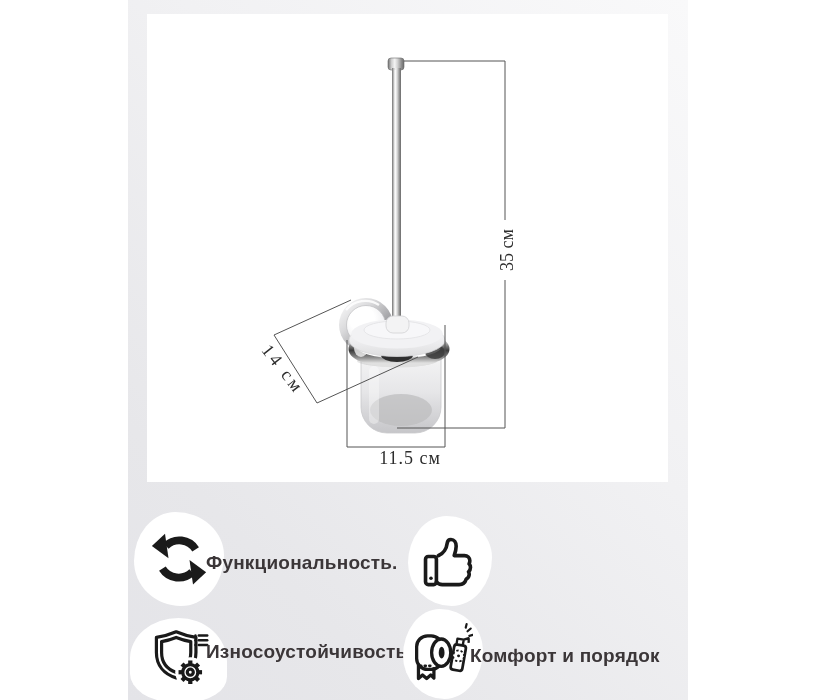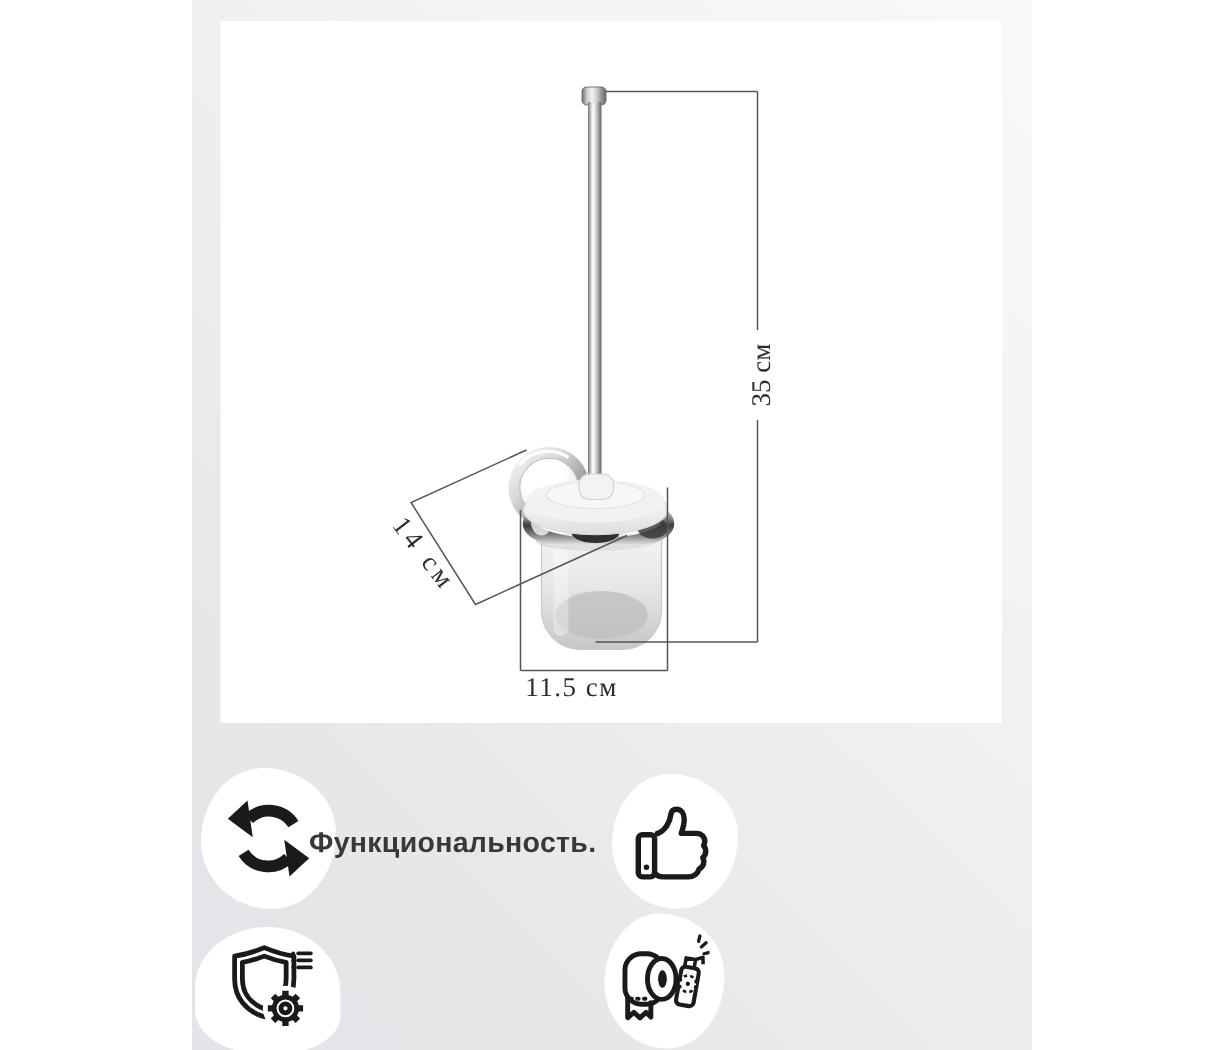--- a/index.html
+++ b/index.html
@@ -6,21 +6,21 @@
   .page{position:relative;width:816px;height:700px;background:#ffffff;overflow:hidden;
         font-family:"Liberation Sans",sans-serif;}
   .panel{position:absolute;left:128px;top:0;width:560px;height:700px;
          background:linear-gradient(225deg,#f9f9fa 0%,#f1f1f3 40%,#e7e7ea 78%,#e4e4e8 100%);}
   .photo{position:absolute;left:19px;top:14px;width:521px;height:468px;background:#ffffff;}
   .photo svg{position:absolute;left:0;top:0;}
   .dim-label{position:absolute;font-family:"Liberation Serif",serif;font-size:18px;color:#2d2d2d;
              text-align:center;line-height:20px;white-space:nowrap;}
   .dim-h{left:330px;top:226px;width:60px;height:20px;background:#ffffff;transform:rotate(-90deg);}
   .dim-d{left:101px;top:345px;width:70px;height:20px;letter-spacing:3px;transform:rotate(52deg);}
-  .dim-w{left:189px;top:434px;width:90px;height:20px;letter-spacing:1px;}
+  .dim-w{left:218px;top:434px;width:90px;height:20px;letter-spacing:1px;}
   .features{position:absolute;left:0;top:482px;width:500px;height:218px;}
   .blob{position:absolute;background:#ffffff;border-radius:46% 54% 48% 52% / 52% 46% 54% 48%;
         display:flex;align-items:center;justify-content:center;}
   .blob-1{left:6px;top:30px;width:90px;height:94px;}
   .blob-2{left:280px;top:34px;width:84px;height:90px;}
   .blob-3{left:2px;top:136px;width:97px;height:84px;border-radius:50% 50% 40% 44% / 48% 52% 30% 34%;}
   .blob-4{left:275px;top:127px;width:80px;height:90px;}
   .feature-label{position:absolute;font-weight:700;font-size:19px;line-height:24px;
                  color:#3b3638;letter-spacing:0.2px;white-space:nowrap;}
   .label-1{left:78px;top:69px;}
@@ -176,20 +176,21 @@
               <line x1="55" y1="13" x2="64" y2="13"></line>
               <line x1="55" y1="18" x2="64" y2="18"></line>
           </g>
           <g fill="#1a1a1a">
             <circle cx="51.5" cy="8" r="1.3"></circle>
               <circle cx="51.5" cy="13" r="1.3"></circle>
               <circle cx="51.5" cy="18" r="1.3"></circle>
           </g>
         </svg>
       </div>
+      <div class="feature-label label-3">Износоустойчивость</div>
 
       <div class="blob blob-4">
         <svg viewBox="0 0 66 72" width="60" height="66">
           <g fill="none" stroke="#1a1a1a" stroke-width="3.6" stroke-linejoin="round" stroke-linecap="round">
             <rect x="4" y="16" width="28" height="37" rx="12"></rect>
             <path d="M6 48 V63 l4.5 -4 4.5 4 4.5 -4 3.5 3.5 V52"></path>
           </g>
           <line x1="8" y1="49" x2="20" y2="49" stroke="#1a1a1a" stroke-width="3" stroke-dasharray="1 4" stroke-linecap="round"></line>
           <ellipse cx="31" cy="34.5" rx="10.5" ry="15" fill="#ffffff" stroke="#1a1a1a" stroke-width="3.6"></ellipse>
           <ellipse cx="31.5" cy="34.5" rx="3.2" ry="6.5" fill="#1a1a1a"></ellipse>
@@ -199,16 +200,17 @@
             <circle cx="50.5" cy="38" r="6" fill="#ffffff" stroke="#1a1a1a" stroke-width="2" stroke-dasharray="2.5 2.3"></circle>
             <circle cx="50.5" cy="38" r="1.6" fill="#1a1a1a"></circle>
           </g>
           <g stroke="#1a1a1a" stroke-width="2.4" stroke-linecap="round">
             <line x1="60" y1="11" x2="63.5" y2="8"></line>
               <line x1="62" y1="16" x2="66" y2="15"></line>
               <line x1="58" y1="7" x2="59" y2="3"></line>
           </g>
         </svg>
       </div>
+      <div class="feature-label label-4">Комфорт и порядок</div>
 
     </div>
   </div>
 </div>
 
 </body></html>

